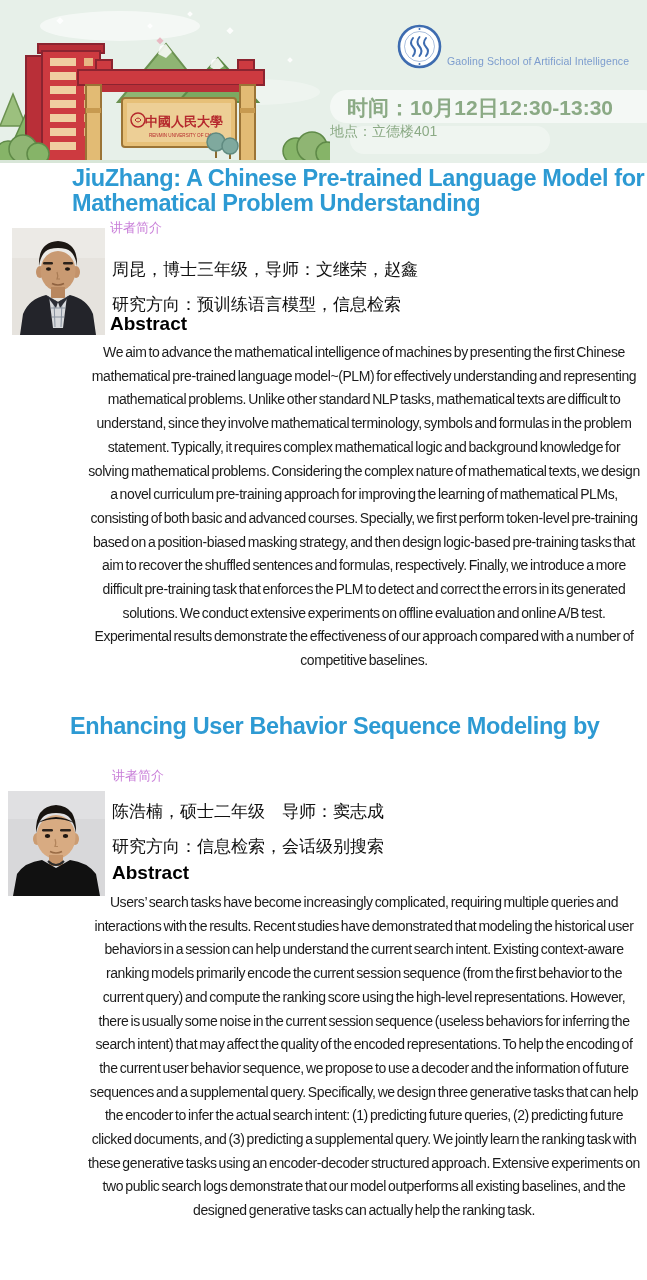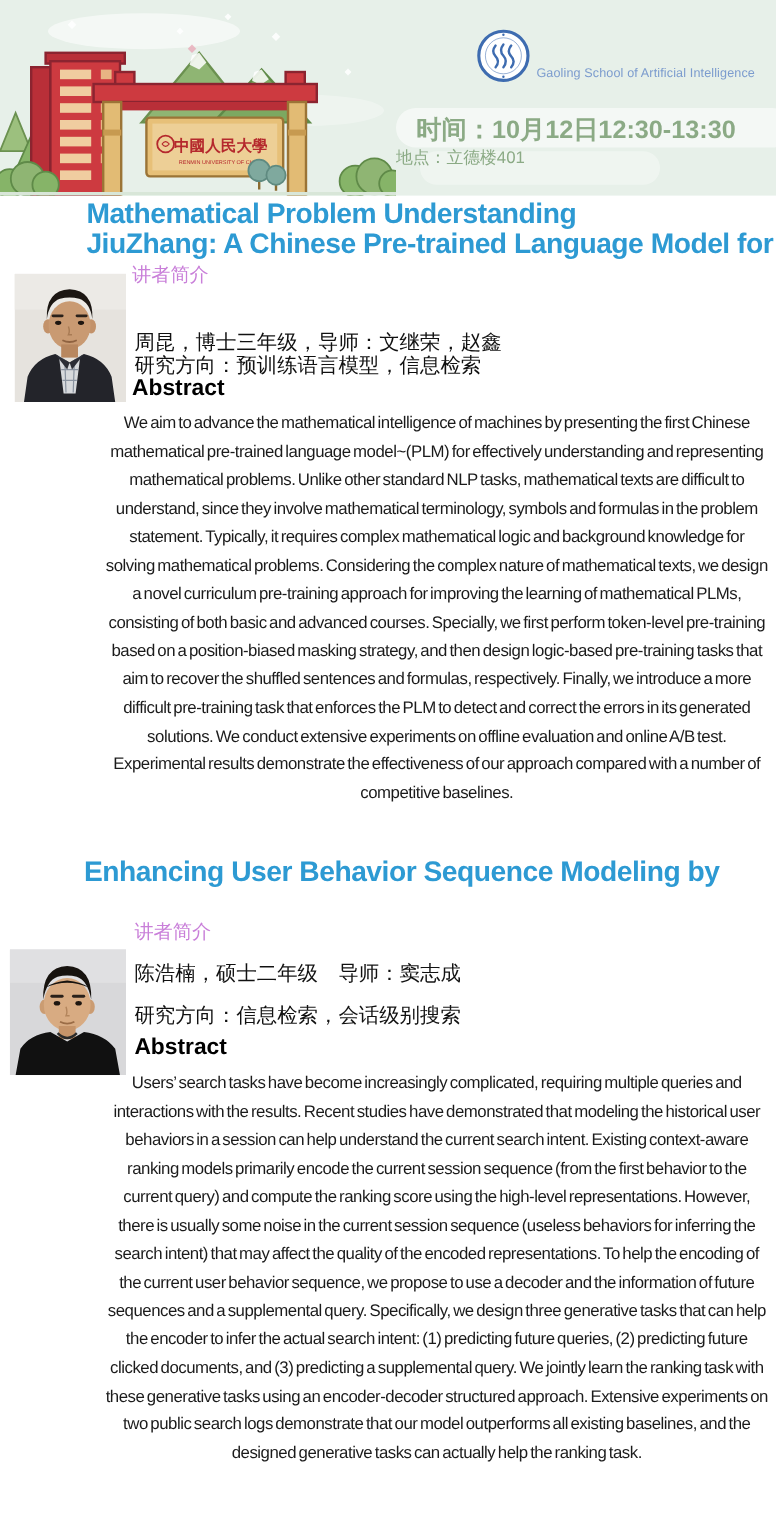--- a/index.html
+++ b/index.html
@@ -22,21 +22,21 @@
   .school-en{position:absolute;left:447px;top:55px;font-size:10.5px;color:#7c9cce;white-space:nowrap;letter-spacing:0.1px;}
   .event-title{position:absolute;left:383px;top:62px;width:264px;text-align:center;
     font-size:25px;font-weight:500;color:#75887b;letter-spacing:1px;white-space:nowrap;}
   .time-line{position:absolute;left:330px;top:94px;width:300px;text-align:center;
     font-size:21px;font-weight:700;color:#8baa85;white-space:nowrap;}
   .loc-line{position:absolute;left:330px;top:123px;width:300px;text-align:left;
     font-size:14px;font-weight:500;color:#8baa85;white-space:nowrap;}
   
   .talk-title{position:absolute;left:72px;color:#2d9ad3;font-size:23.5px;font-weight:700;
     letter-spacing:-0.4px;line-height:24.5px;white-space:nowrap;}
-  .speaker-heading{position:absolute;color:#c97fd9;font-size:16px;font-weight:500;white-space:nowrap;}
+  .speaker-heading{position:absolute;color:#c97fd9;font-size:13px;font-weight:500;white-space:nowrap;}
   .photo{position:absolute;overflow:hidden;}
   .speaker-line{position:absolute;left:112px;color:#111111;font-size:17px;font-weight:500;white-space:nowrap;}
   .abstract-heading{position:absolute;left:110px;color:#000000;font-size:19px;font-weight:700;white-space:nowrap;}
   .abstract-body{position:absolute;left:88px;width:552px;color:#1b1b1b;font-size:14px;
     line-height:23.7px;letter-spacing:-0.4px;word-spacing:-1.4px;overflow:hidden;text-align:center;}
   #abs1{top:341px;height:357px;}
   #abs2{top:891px;height:381px;}
 </style>
 </head>
 <body>
@@ -144,22 +144,22 @@
       </svg>
     </div>
 
     <div class="school-en">Gaoling School of Artificial Intelligence</div>
     <div class="time-line">时间：10月12日12:30-13:30</div>
     <div class="loc-line">地点：立德楼401</div>
   </div>
 
   <div>
     <div class="talk-title" style="top:166px;">
+      <div>JiuZhang: A Chinese Pre-trained Language Model for</div>
       <div>Mathematical Problem Understanding</div>
-      <div>JiuZhang: A Chinese Pre-trained Language Model for</div>
     </div>
     <div class="speaker-heading" style="left:110px;top:219px;">讲者简介</div>
 
     <div class="photo" style="left:12px;top:228px;width:93px;height:107px;">
       <svg width="93" height="107" viewBox="0 0 93 107">
         <rect width="93" height="107" fill="#e6e3de"></rect>
         <rect width="93" height="30" fill="#eceae6"></rect>
         <ellipse cx="28" cy="44" rx="4" ry="6" fill="#c3926a"></ellipse>
         <ellipse cx="64" cy="44" rx="4" ry="6" fill="#c3926a"></ellipse>
         <ellipse cx="46" cy="43" rx="17.5" ry="20" fill="#c99a72"></ellipse>
@@ -177,21 +177,21 @@
           <line x1="42" y1="72" x2="43" y2="99"></line>
             <line x1="50" y1="72" x2="49" y2="99"></line>
           <line x1="39" y1="80" x2="53" y2="80"></line>
             <line x1="40" y1="89" x2="52" y2="89"></line>
         </g>
         <path d="M34 67 L44 80 L46 74 Z" fill="#2c2e36"></path>
         <path d="M58 67 L48 80 L46 74 Z" fill="#2c2e36"></path>
       </svg>
     </div>
 
-    <div class="speaker-line" style="top:258px;margin-top:16px;">周昆，博士三年级，导师：文继荣，赵鑫</div>
+    <div class="speaker-line" style="top:258px;">周昆，博士三年级，导师：文继荣，赵鑫</div>
     <div class="speaker-line" style="top:293px;">研究方向：预训练语言模型，信息检索</div>
     <div class="abstract-heading" style="top:313px;">Abstract</div>
     <div id="abs1" class="abstract-body">We aim to advance the mathematical intelligence of machines by presenting the first Chinese mathematical pre-trained language model~(PLM) for effectively understanding and representing mathematical problems. Unlike other standard NLP tasks, mathematical texts are difficult to understand, since they involve mathematical terminology, symbols and formulas in the problem statement. Typically, it requires complex mathematical logic and background knowledge for solving mathematical problems. Considering the complex nature of mathematical texts, we design a novel curriculum pre-training approach for improving the learning of mathematical PLMs, consisting of both basic and advanced courses. Specially, we first perform token-level pre-training based on a position-biased masking strategy, and then design logic-based pre-training tasks that aim to recover the shuffled sentences and formulas, respectively. Finally, we introduce a more difficult pre-training task that enforces the PLM to detect and correct the errors in its generated solutions. We conduct extensive experiments on offline evaluation and online A/B test. Experimental results demonstrate the effectiveness of our approach compared with  a number of competitive baselines.</div>
   </div>
 
   <div>
     <div class="talk-title" style="top:714px;left:70px;">
       <div>Enhancing User Behavior Sequence Modeling by</div>
     </div>
     <div class="speaker-heading" style="left:112px;top:767px;">讲者简介</div>

